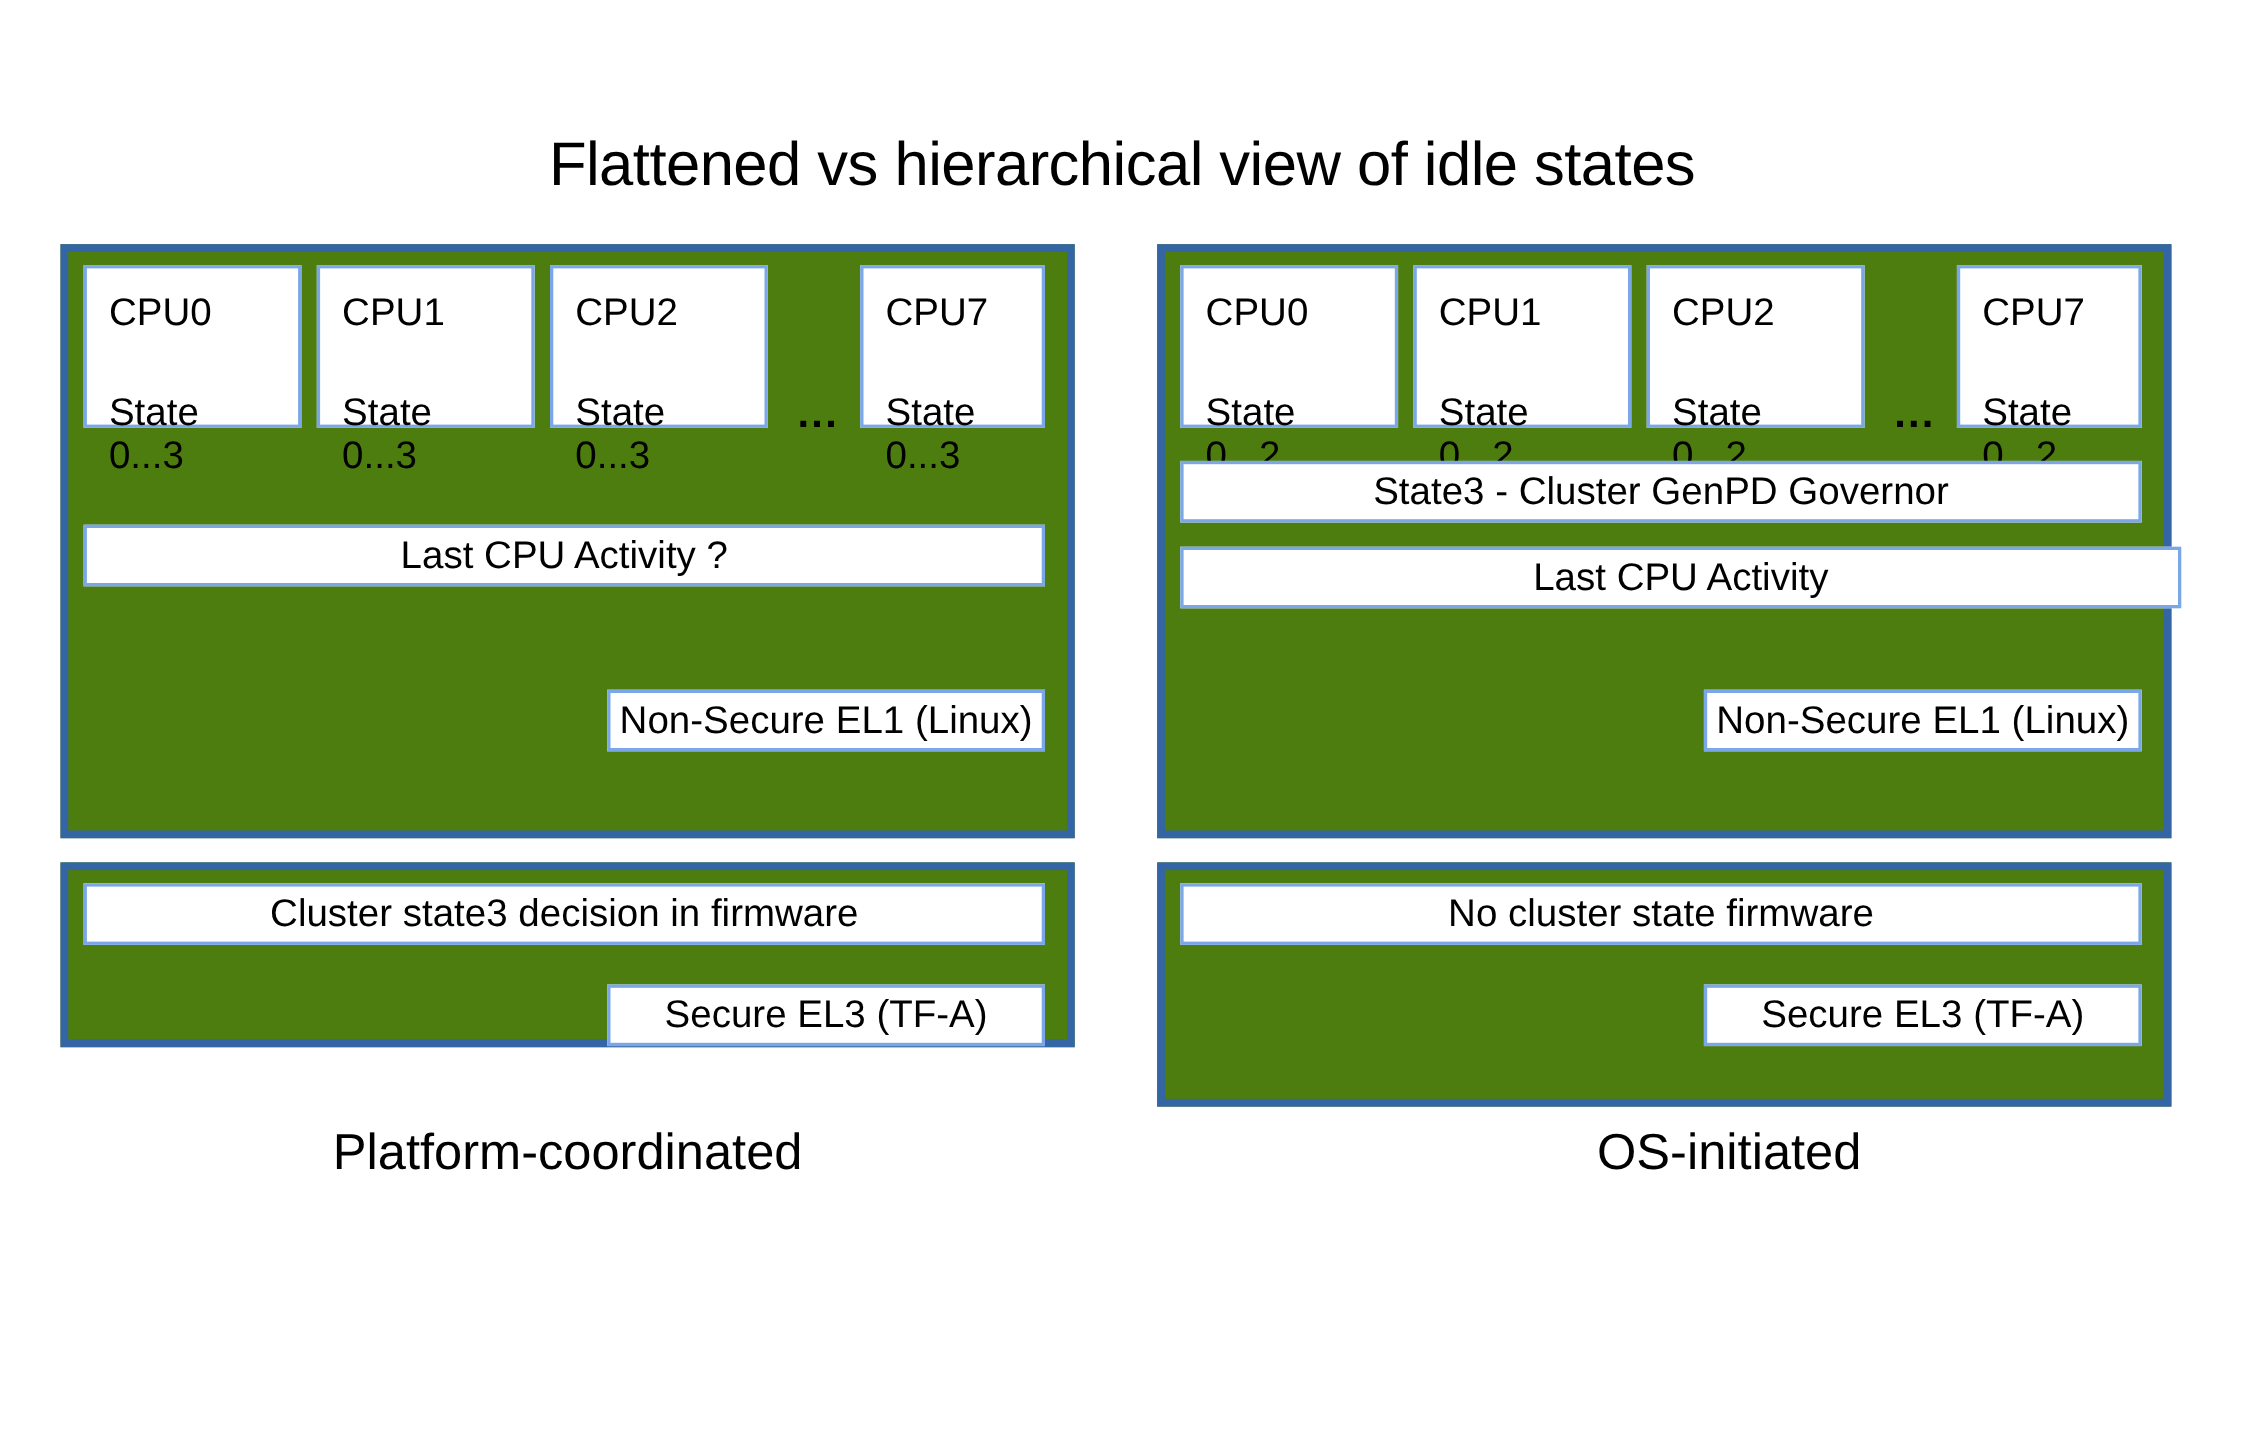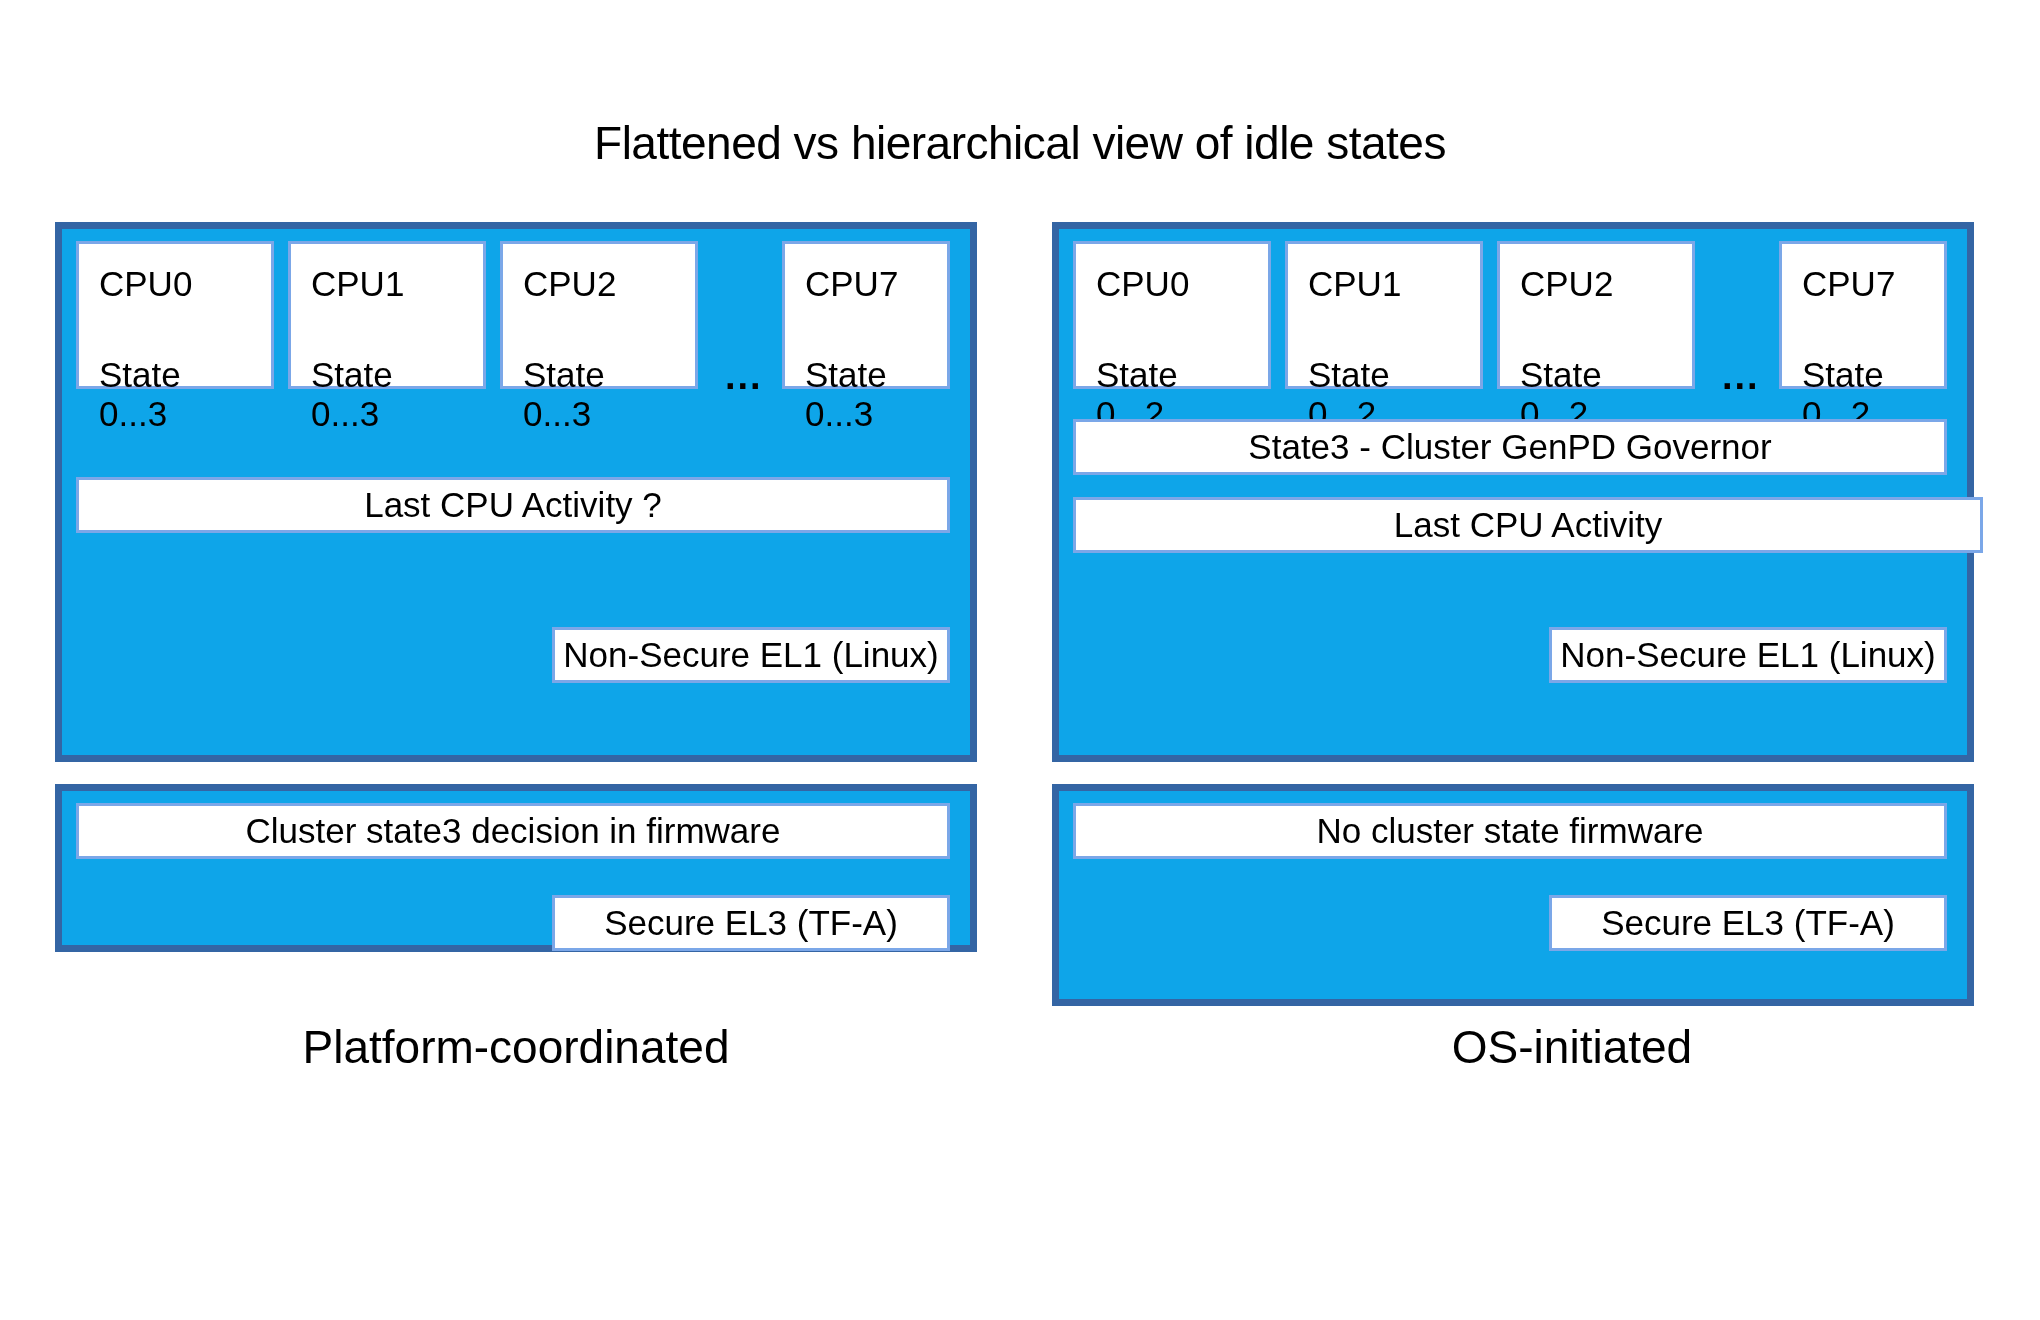--- a/index.html
+++ b/index.html
@@ -16,33 +16,33 @@
     position: relative;
   }
 
   
   .title {
     position: absolute;
     left: 0;
     top: 118px;
     width: 2040px;
     text-align: center;
-    font-size: 46px;
+    font-size: 56px;
     line-height: 1.1;
     font-weight: 400;
     letter-spacing: -0.5px;
     color: #000000;
   }
 
   
   .panel {
     position: absolute;
     box-sizing: border-box;
     border: 7px solid #3465a4;
-    background: #0ea5e9;
+    background: #4d7c0f;
     text-decoration: underline;
   }
 
   .panel-os-left   { left: 55px;   top: 222px; width: 922px;  height: 540px; }
   .panel-os-right  { left: 1052px; top: 222px; width: 922px;  height: 540px; }
   .panel-fw-left   { left: 55px;   top: 784px; width: 922px;  height: 168px; }
   .panel-fw-right  { left: 1052px; top: 784px; width: 922px;  height: 222px; }
 
   
   .ibox {

